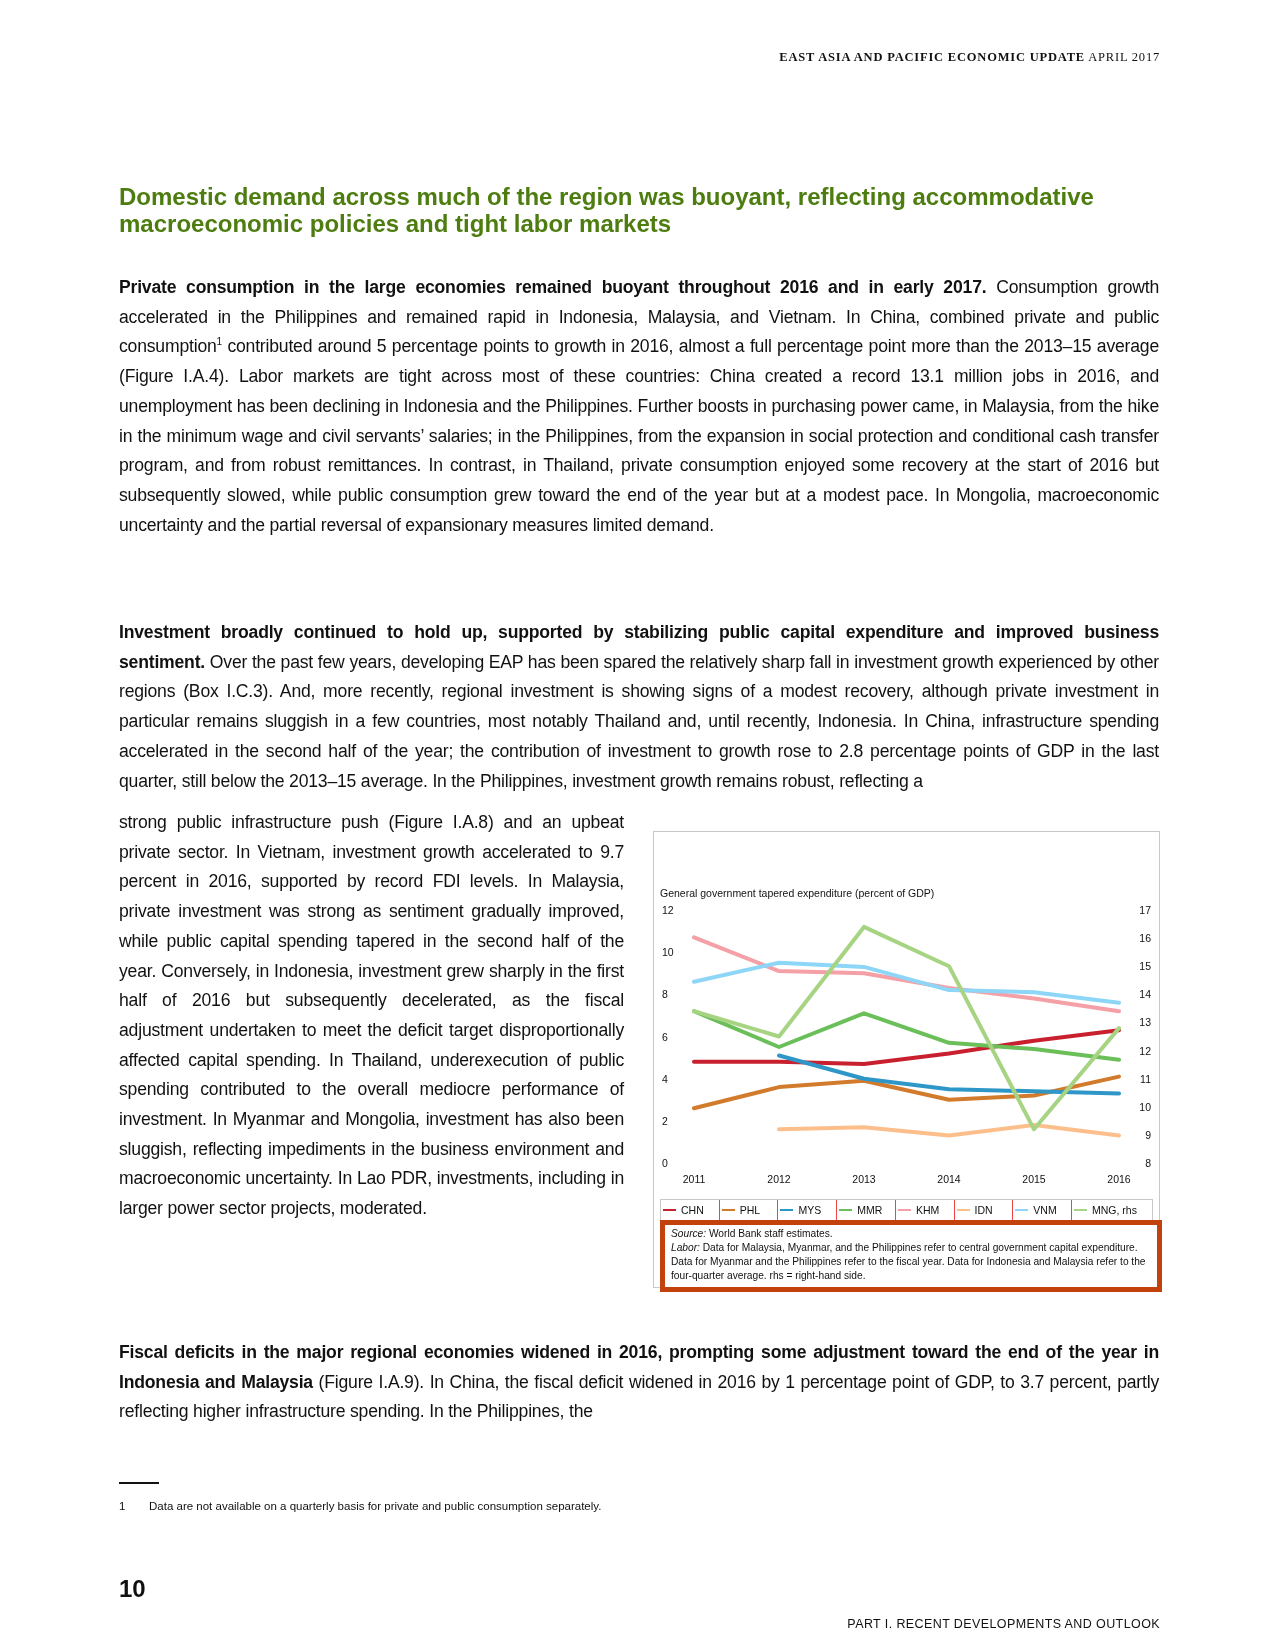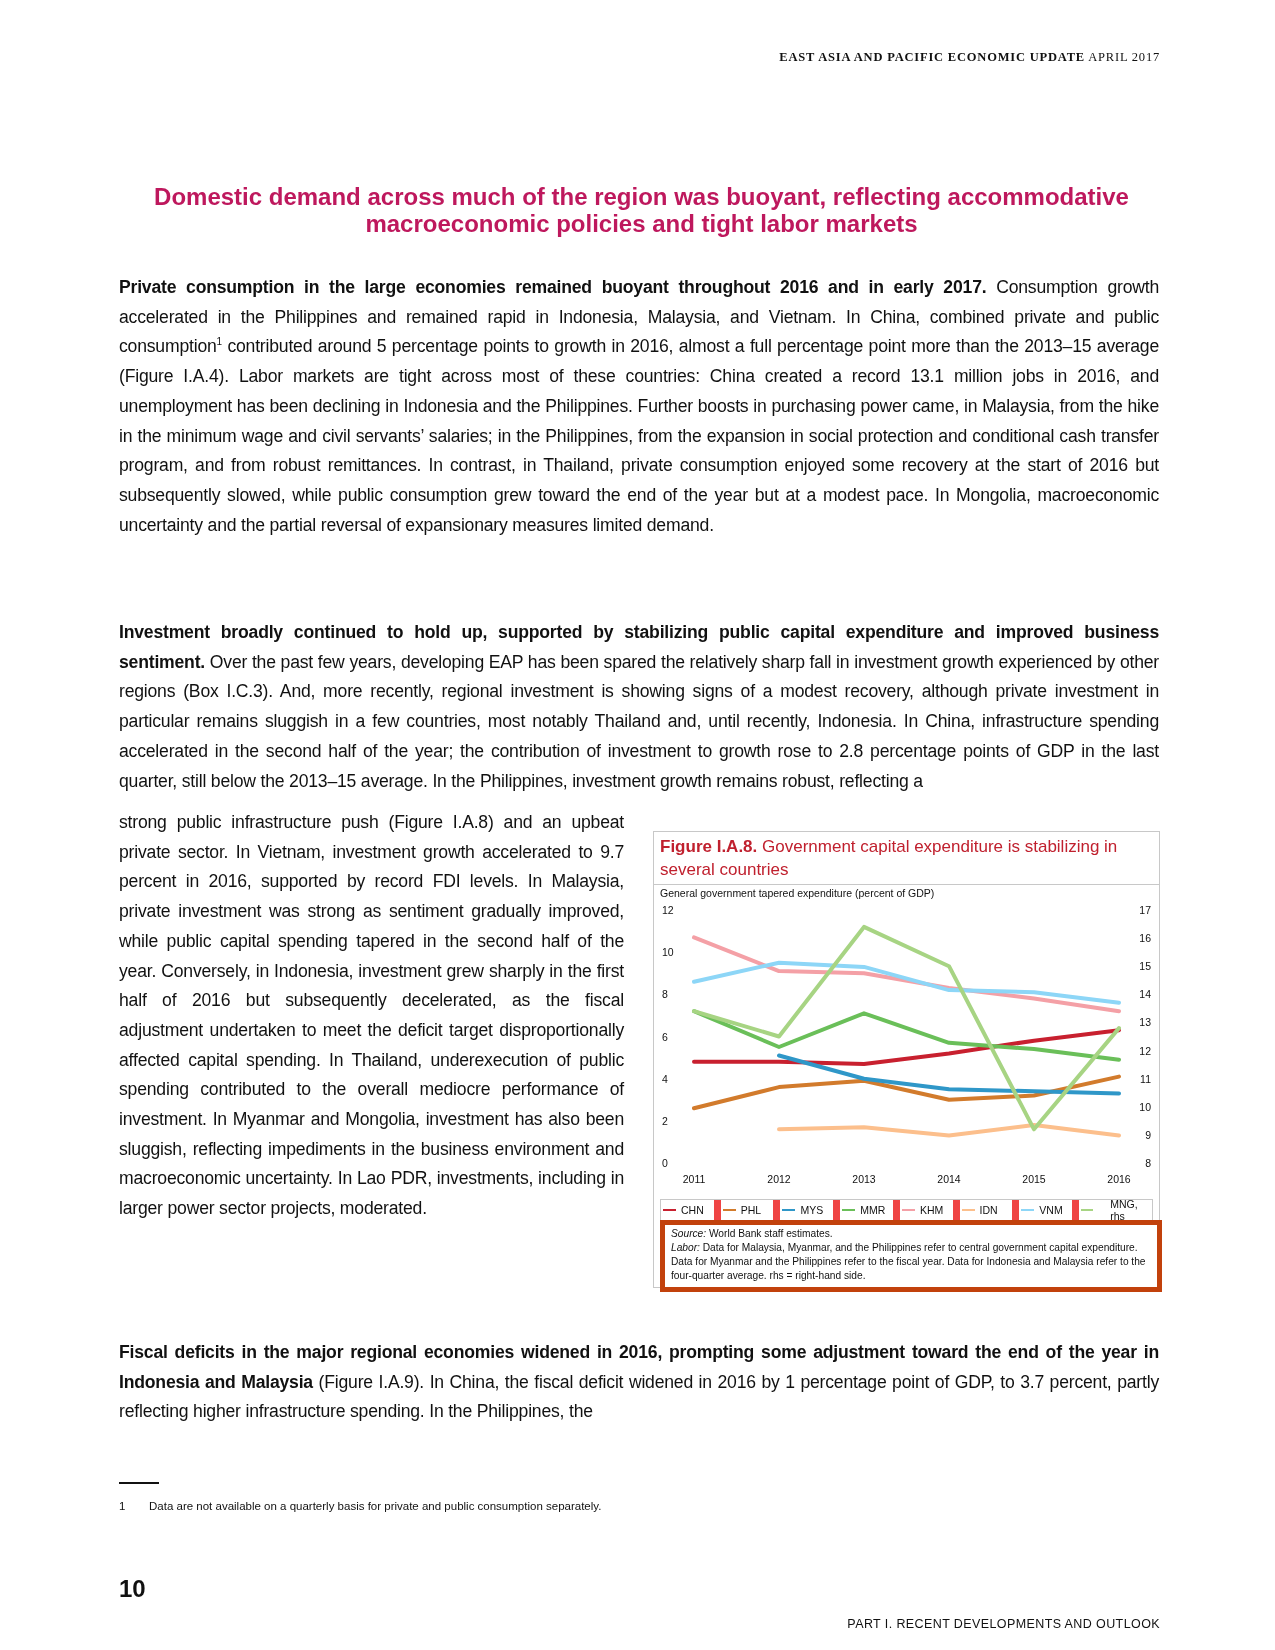--- a/index.html
+++ b/index.html
@@ -1,34 +1,34 @@
 <!DOCTYPE html>
 <html><head>
 <meta charset="utf-8">
 <style>
   html,body{margin:0;padding:0;background:#fff;}
   body{width:1275px;height:1650px;position:relative;font-family:"Liberation Sans",sans-serif;color:#111;overflow:hidden;}
   .running-header{position:absolute;top:50px;right:115px;font-size:12.5px;letter-spacing:0.8px;color:#111;font-family:Liberation Serif, serif;}
   .running-header b{font-weight:bold;}
-  .section-title{position:absolute;left:119px;top:183px;width:1045px;font-size:24px;line-height:27px;font-weight:bold;color:#be185d;font-family:"Liberation Sans Narrow","Liberation Sans",sans-serif;text-align:center;}
+  .section-title{position:absolute;left:119px;top:183px;width:1045px;font-size:24px;line-height:27px;font-weight:bold;color:#4d7c0f;font-family:"Liberation Sans Narrow","Liberation Sans",sans-serif;}
   .para{position:absolute;left:119px;width:1040px;font-size:17.6px;line-height:29.7px;text-align:justify;font-family:"Liberation Sans",sans-serif;letter-spacing:-0.2px;}
   .para b{font-weight:bold;}
   sup{font-size:10px;line-height:0;}
   #p1{top:273px;}
   #p2{top:571px;margin-top:47px;}
   #p2b{top:808px;width:505px;}
   #p3{top:1338px;}
   .figure{position:absolute;left:653px;top:831px;width:505px;height:455px;border:1px solid #c8c8c8;background:#fff;}
   .fig-title{padding:3px 6px 3px 6px;font-size:17px;line-height:23px;color:#c0202e;border-bottom:1px solid #c8c8c8;}
   .fig-title b{font-weight:bold;}
   .fig-subtitle{position:absolute;left:6px;top:55px;font-size:10.5px;color:#111;}
   svg#chart{position:absolute;left:0;top:68px;}
   .legend{position:absolute;left:6px;top:367px;width:491px;height:20px;display:flex;border:1px solid #c8c8c8;border-bottom:none;}
-  .legend-item{flex:1;display:flex;align-items:center;font-size:10.5px;border-right:7px solid #ef4444;padding-left:2px;}
-  .legend-item:last-child{border-right:none;flex:1.4;gap:12px;}
+  .legend-item{flex:1;display:flex;align-items:center;font-size:10.5px;border-right:1px solid #ef4444;padding-left:2px;}
+  .legend-item:last-child{border-right:none;flex:1.4;}
   .legend-swatch{display:inline-block;width:13px;height:2px;margin-right:5px;}
   .fig-notes{position:absolute;left:6px;top:388px;width:482px;font-size:10.2px;line-height:14px;border:5px solid #c2410c;padding:2px 4px 4px 6px;}
   .fig-notes i{font-style:italic;}
   .fn-rule{position:absolute;left:119px;top:1482px;width:40px;height:2px;background:#111;}
   .footnote{position:absolute;left:119px;top:1500px;font-size:11.5px;color:#111;}
   .footnote .num{display:inline-block;width:30px;}
   .page-num{position:absolute;left:119px;top:1575px;font-size:24px;font-weight:bold;}
   .footer-right{position:absolute;right:115px;top:1585px;font-size:12.5px;letter-spacing:0.4px;margin-top:32px;}
 </style>
 </head>
@@ -38,21 +38,20 @@
 
 <div class="section-title">Domestic demand across much of the region was buoyant, reflecting accommodative macroeconomic policies and tight labor markets</div>
 
 <div class="para" id="p1"><b>Private consumption in the large economies remained buoyant throughout 2016 and in early 2017.</b><span> Consumption growth accelerated in the Philippines and remained rapid in Indonesia, Malaysia, and Vietnam. In China, combined private and public consumption</span><sup>1</sup><span> contributed around 5 percentage points to growth in 2016, almost a full percentage point more than the 2013–15 average (Figure I.A.4). Labor markets are tight across most of these countries: China created a record 13.1 million jobs in 2016, and unemployment has been declining in Indonesia and the Philippines. Further boosts in purchasing power came, in Malaysia, from the hike in the minimum wage and civil servants’ salaries; in the Philippines, from the expansion in social protection and conditional cash transfer program, and from robust remittances. In contrast, in Thailand, private consumption enjoyed some recovery at the start of 2016 but subsequently slowed, while public consumption grew toward the end of the year but at a modest pace. In Mongolia, macroeconomic uncertainty and the partial reversal of expansionary measures limited demand.</span></div>
 
 <div class="para" id="p2"><b>Investment broadly continued to hold up, supported by stabilizing public capital expenditure and improved business sentiment.</b><span> Over the past few years, developing EAP has been spared the relatively sharp fall in investment growth experienced by other regions (Box I.C.3). And, more recently, regional investment is showing signs of a modest recovery, although private investment in particular remains sluggish in a few countries, most notably Thailand and, until recently, Indonesia. In China, infrastructure spending accelerated in the second half of the year; the contribution of investment to growth rose to 2.8 percentage points of GDP in the last quarter, still below the 2013–15 average. In the Philippines, investment growth remains robust, reflecting a</span></div>
 
 <div class="para" id="p2b">strong public infrastructure push (Figure I.A.8) and an upbeat private sector. In Vietnam, investment growth accelerated to 9.7 percent in 2016, supported by record FDI levels. In Malaysia, private investment was strong as sentiment gradually improved, while public capital spending tapered in the second half of the year. Conversely, in Indonesia, investment grew sharply in the first half of 2016 but subsequently decelerated, as the fiscal adjustment undertaken to meet the deficit target disproportionally affected capital spending. In Thailand, underexecution of public spending contributed to the overall mediocre performance of investment. In Myanmar and Mongolia, investment has also been sluggish, reflecting impediments in the business environment and macroeconomic uncertainty. In Lao PDR, investments, including in larger power sector projects, moderated.</div>
 
 <div class="figure">
-  <div class="fig-title"><b>Figure I.A.8.</b><span> Government capital expenditure is stabilizing in several countries</span></div>
   <div class="fig-subtitle">General government tapered expenditure (percent of GDP)</div>
   <svg id="chart" width="505" height="300">
       <text x="8" y="267" font-size="10.5" fill="#111" font-family="Liberation Sans, sans-serif">0</text>
       <text x="8" y="224.83333333333334" font-size="10.5" fill="#111" font-family="Liberation Sans, sans-serif">2</text>
       <text x="8" y="182.66666666666669" font-size="10.5" fill="#111" font-family="Liberation Sans, sans-serif">4</text>
       <text x="8" y="140.5" font-size="10.5" fill="#111" font-family="Liberation Sans, sans-serif">6</text>
       <text x="8" y="98.33333333333334" font-size="10.5" fill="#111" font-family="Liberation Sans, sans-serif">8</text>
       <text x="8" y="56.16666666666666" font-size="10.5" fill="#111" font-family="Liberation Sans, sans-serif">10</text>
       <text x="8" y="14" font-size="10.5" fill="#111" font-family="Liberation Sans, sans-serif">12</text>
       <text x="497" y="267" font-size="10.5" fill="#111" text-anchor="end" font-family="Liberation Sans, sans-serif">8</text>

